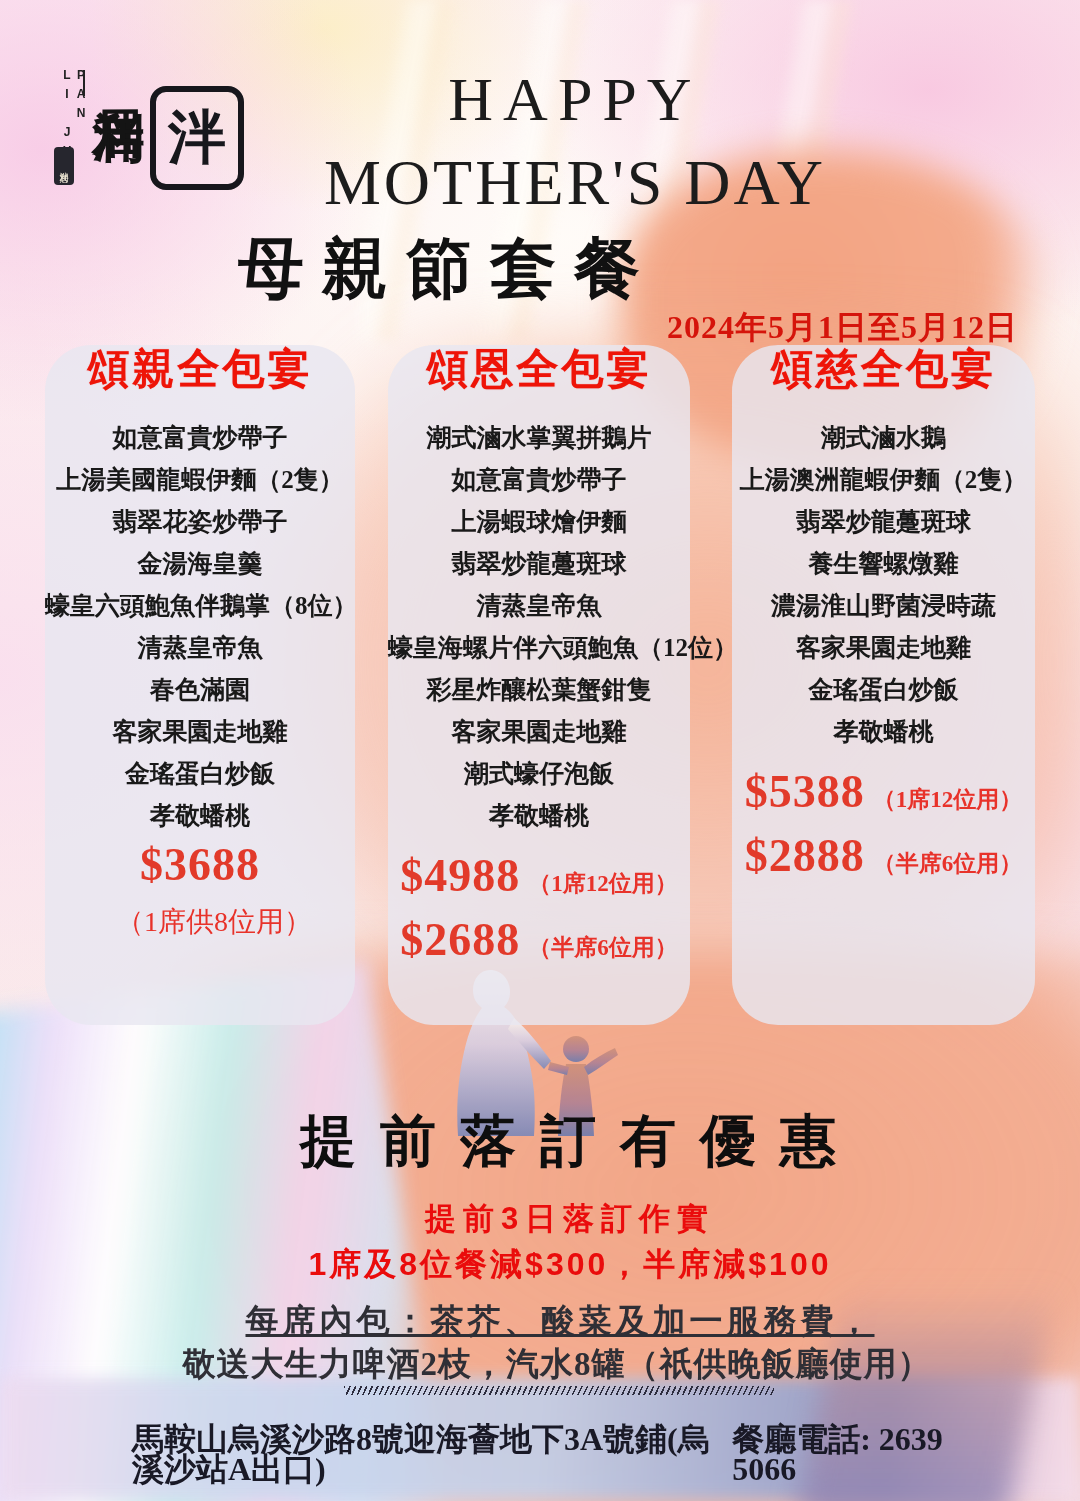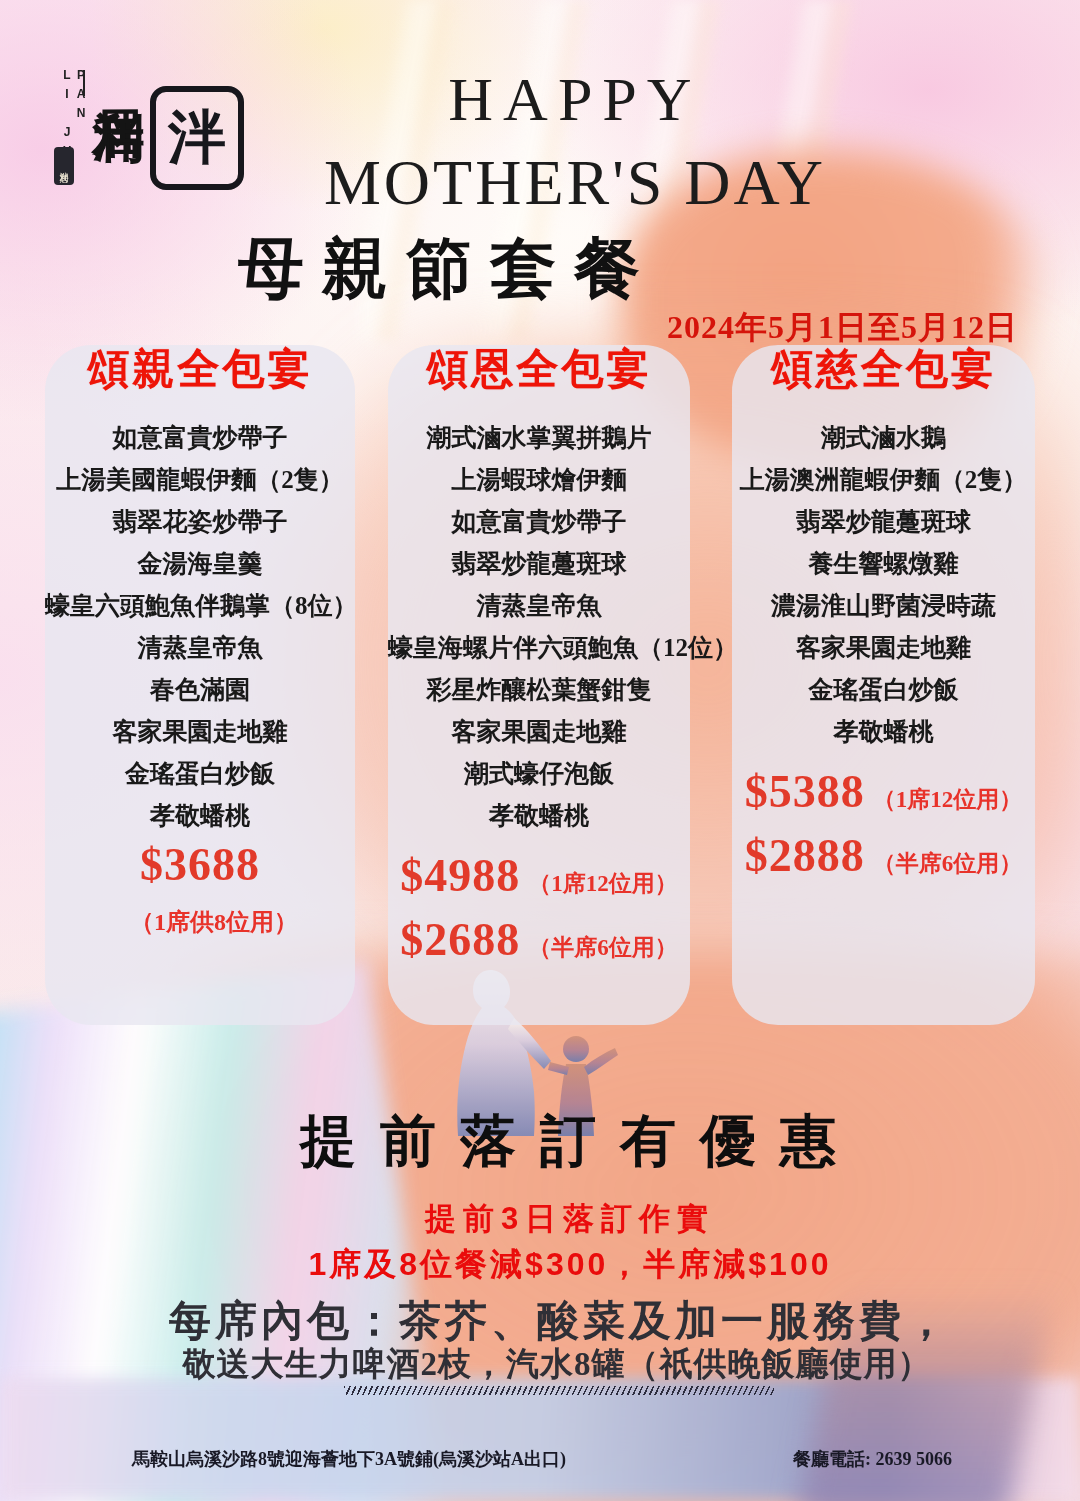--- a/index.html
+++ b/index.html
@@ -63,42 +63,42 @@
   .menu-title{font-weight:700;font-size:42px;letter-spacing:3px;color:#ee1408;
     text-shadow:0 0 1px rgba(238,20,8,.45);line-height:48px;}
   .menu-items{margin-top:24px;}
   .menu-item{font-weight:600;font-size:25px;line-height:42px;color:#191919;white-space:nowrap;}
   .price-block{margin-top:4px;}
   .price-block.stacked{margin-top:2px;}
   .price-row{line-height:52px;white-space:nowrap;margin-top:2px;}
   .price-block.inline .price-row:first-child{margin-top:13px;}
   .price-amount{font-weight:700;font-size:46px;letter-spacing:1px;color:#e23a2a;}
   .price-note{font-weight:700;font-size:23px;color:#e8322a;margin-left:8px;}
-  .price-note-below{display:block;font-weight:700;font-size:24px;line-height:42px;color:#e8322a;padding-left:28px;}
+  .price-note-below{display:block;font-weight:400;font-size:28px;line-height:42px;color:#e8322a;padding-left:28px;}
 
   
   .promo-headline{position:absolute;top:1111px;left:60px;width:1040px;text-align:center;z-index:5;
     font-family:"Liberation Sans","DejaVu Sans",sans-serif;font-weight:900;font-size:56px;
     letter-spacing:24px;color:#0e0e0e;line-height:60px;}
   .promo-condition{position:absolute;top:1202px;left:60px;width:1020px;text-align:center;z-index:5;
     font-family:"Liberation Sans","DejaVu Sans",sans-serif;font-weight:700;font-size:31px;
     letter-spacing:7px;color:#ea0c0c;line-height:34px;}
   .promo-discount{position:absolute;top:1246px;left:60px;width:1020px;text-align:center;z-index:5;
     font-family:"Liberation Sans","DejaVu Sans",sans-serif;font-weight:700;font-size:32px;
     letter-spacing:3px;color:#ea0c0c;line-height:36px;}
 
   
   .note1{position:absolute;top:1303px;left:40px;width:1040px;text-align:center;z-index:5;
-    font-weight:600;font-size:42px;letter-spacing:4px;color:#2f2f36;line-height:36px;}
+    font-weight:600;font-size:33px;letter-spacing:4px;color:#2f2f36;line-height:36px;text-decoration:underline;}
   .note2{position:absolute;top:1346px;left:27px;width:1060px;text-align:center;z-index:5;
     font-weight:600;font-size:33px;letter-spacing:1px;color:#2f2f36;line-height:36px;}
   .squiggle{position:absolute;top:1386px;left:344px;width:430px;height:9px;z-index:5;
     background:repeating-linear-gradient(115deg,#2c2c3e 0 1.5px,transparent 1.5px 5px);}
   .footer-row{position:absolute;top:1424px;left:132px;width:820px;display:flex;justify-content:space-between;z-index:5;
-    font-weight:700;font-size:18px;color:#191926;line-height:30px;margin-top:20px;}
+    font-weight:700;font-size:32px;color:#191926;line-height:30px;}
 </style>
 </head>
 <body>
 
 <div class="poster">
 
   <div class="bg bg-streaks"></div>
   <div class="bg bg-orange-arm"></div>
   <div class="bg bg-orange-mid"></div>
   <div class="bg bg-salmon-bottom"></div>
@@ -159,22 +159,22 @@
         </div>
         <div class="price-block stacked">
           <div class="price-row"><span class="price-amount">$3688</span></div>
           <span class="price-note-below">（1席供8位用）</span>
         </div>
       </div>
       <div class="menu-card" style="left: 388px; width: 302px;">
         <div class="menu-title">頌恩全包宴</div>
         <div class="menu-items">
           <div class="menu-item">潮式滷水掌翼拼鵝片</div>
+          <div class="menu-item">如意富貴炒帶子</div>
           <div class="menu-item">上湯蝦球燴伊麵</div>
-          <div class="menu-item">如意富貴炒帶子</div>
           <div class="menu-item">翡翠炒龍躉斑球</div>
           <div class="menu-item">清蒸皇帝魚</div>
           <div class="menu-item">蠔皇海螺片伴六頭鮑魚（12位）</div>
           <div class="menu-item">彩星炸釀松葉蟹鉗隻</div>
           <div class="menu-item">客家果園走地雞</div>
           <div class="menu-item">潮式蠔仔泡飯</div>
           <div class="menu-item">孝敬蟠桃</div>
         </div>
         <div class="price-block inline">
           <div class="price-row"><span class="price-amount">$4988</span><span class="price-note">（1席12位用）</span></div>

